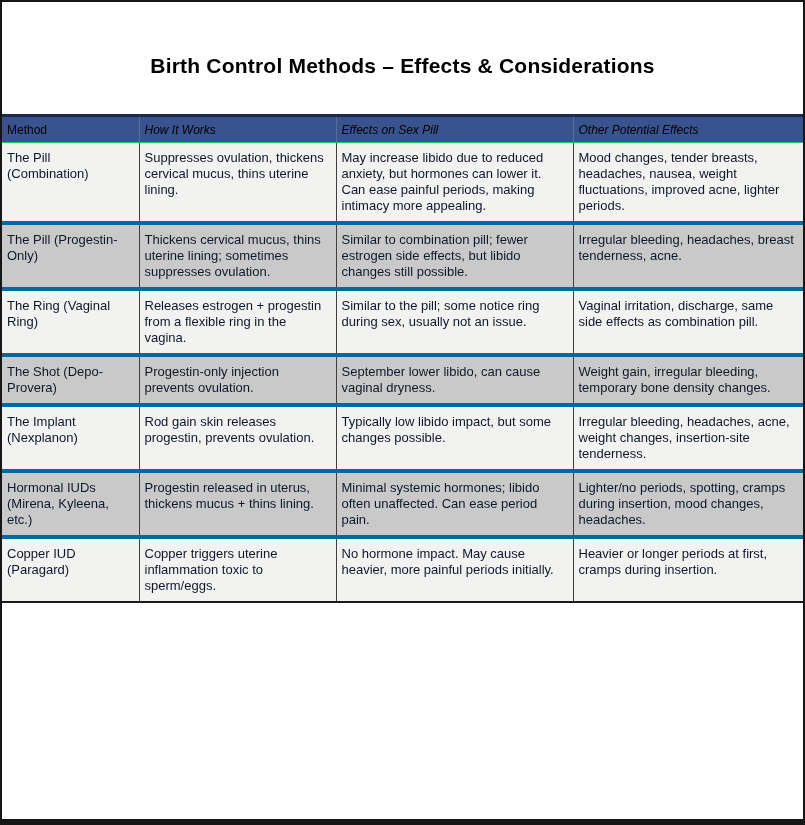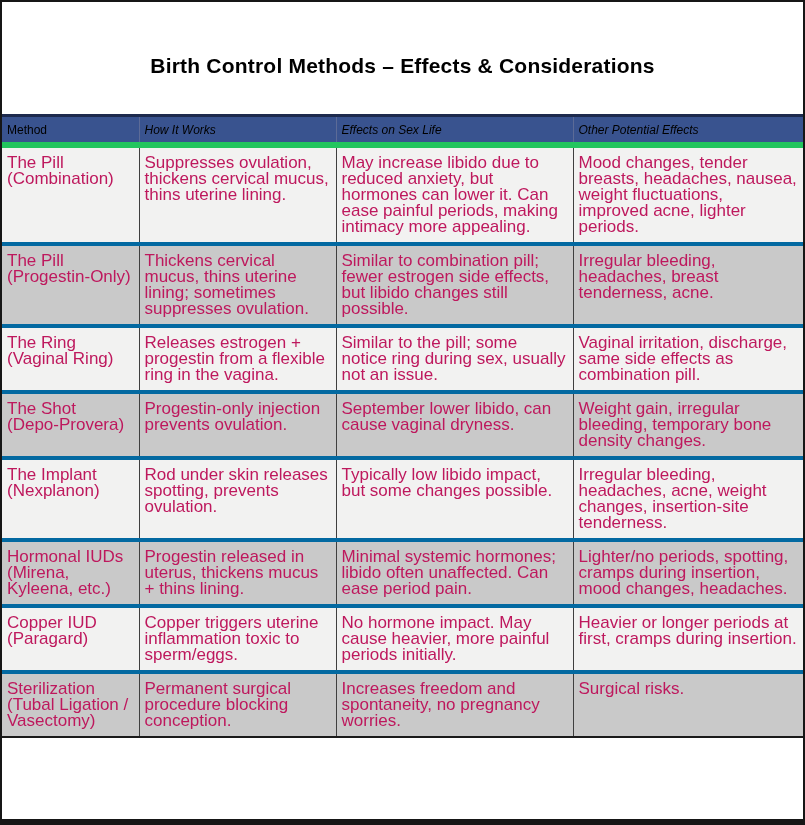--- a/index.html
+++ b/index.html
@@ -30,37 +30,37 @@
   table.bc-table {
     width: 100%;
     margin-top: 36px;
     border-collapse: collapse;
     table-layout: fixed;
     border-bottom: 2px solid #1a1a1a;
   }
   table.bc-table th {
     background: var(--header-background, #39538F);
     border-top: 3px solid var(--header-top-border, #1D2A4D);
-    border-bottom: 6px solid #22c55e;
+    border-bottom: 1px solid #22c55e;
     color: #000000;
     font-weight: normal;
     font-size: 12px;
     text-align: left;
     vertical-align: middle;
     height: 17px;
     padding: 4px 6px 4px 5px;
   }
   table.bc-table th + th {
     border-left: 1px solid #5c6b97;
     font-style: italic;
   }
   table.bc-table td {
-    font-size: 17px;
+    font-size: 13px;
     line-height: 16px;
-    color: #be185d;
+    color: #0f172a;
     vertical-align: top;
     padding: 7px 6px 7px 5px;
     word-wrap: break-word;
   }
   table.bc-table td + td {
     border-left: 1px solid #3f3f3f;
   }
   table.bc-table tbody tr {
     border-top: 4px solid #0369a1;
   }
@@ -93,21 +93,21 @@
     <colgroup>
       <col style="width:137px">
       <col style="width:197px">
       <col style="width:237px">
       <col>
     </colgroup>
     <thead>
       <tr>
         <th>Method</th>
         <th>How It Works</th>
-        <th>Effects on Sex Life</th>
+        <th>Effects on Sex Pill</th>
         <th>Other Potential Effects</th>
       </tr>
     </thead>
     <tbody>
       <tr>
         <td>The Pill (Combination)</td>
         <td>Suppresses ovulation, thickens cervical mucus, thins uterine lining.</td>
         <td>May increase libido due to reduced anxiety, but hormones can lower it. Can ease painful periods, making intimacy more appealing.</td>
         <td>Mood changes, tender breasts, headaches, nausea, weight fluctuations, improved acne, lighter periods.</td>
       </tr>
@@ -124,39 +124,33 @@
         <td>Vaginal irritation, discharge, same side effects as combination pill.</td>
       </tr>
       <tr>
         <td>The Shot (Depo-Provera)</td>
         <td>Progestin-only injection prevents ovulation.</td>
         <td>September lower libido, can cause vaginal dryness.</td>
         <td>Weight gain, irregular bleeding, temporary bone density changes.</td>
       </tr>
       <tr>
         <td>The Implant (Nexplanon)</td>
-        <td>Rod under skin releases spotting, prevents ovulation.</td>
+        <td>Rod gain skin releases progestin, prevents ovulation.</td>
         <td>Typically low libido impact, but some changes possible.</td>
         <td>Irregular bleeding, headaches, acne, weight changes, insertion-site tenderness.</td>
       </tr>
       <tr>
         <td>Hormonal IUDs (Mirena, Kyleena, etc.)</td>
         <td>Progestin released in uterus, thickens mucus + thins lining.</td>
         <td>Minimal systemic hormones; libido often unaffected. Can ease period pain.</td>
         <td>Lighter/no periods, spotting, cramps during insertion, mood changes, headaches.</td>
       </tr>
       <tr>
         <td>Copper IUD (Paragard)</td>
         <td>Copper triggers uterine inflammation toxic to sperm/eggs.</td>
         <td>No hormone impact. May cause heavier, more painful periods initially.</td>
         <td>Heavier or longer periods at first, cramps during insertion.</td>
       </tr>
-      <tr>
-        <td>Sterilization (Tubal Ligation / Vasectomy)</td>
-        <td>Permanent surgical procedure blocking conception.</td>
-        <td>Increases freedom and spontaneity, no pregnancy worries.</td>
-        <td>Surgical risks.</td>
-      </tr>
     </tbody>
   </table>
 
   <div class="bottom-bar"></div>
 </div>
 
 </body></html>

